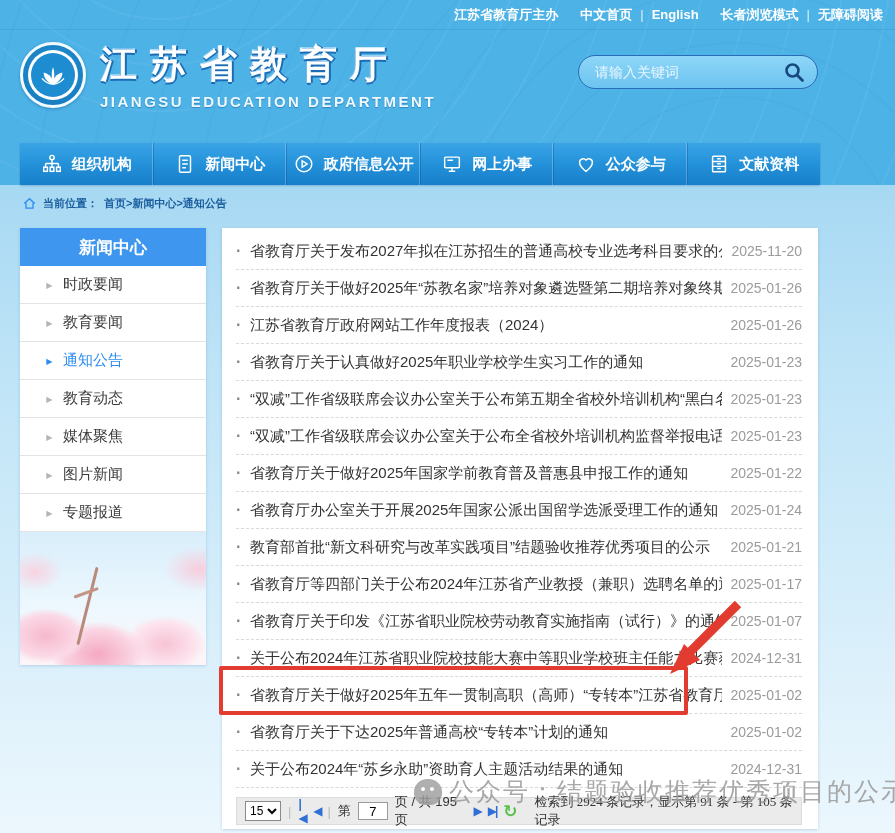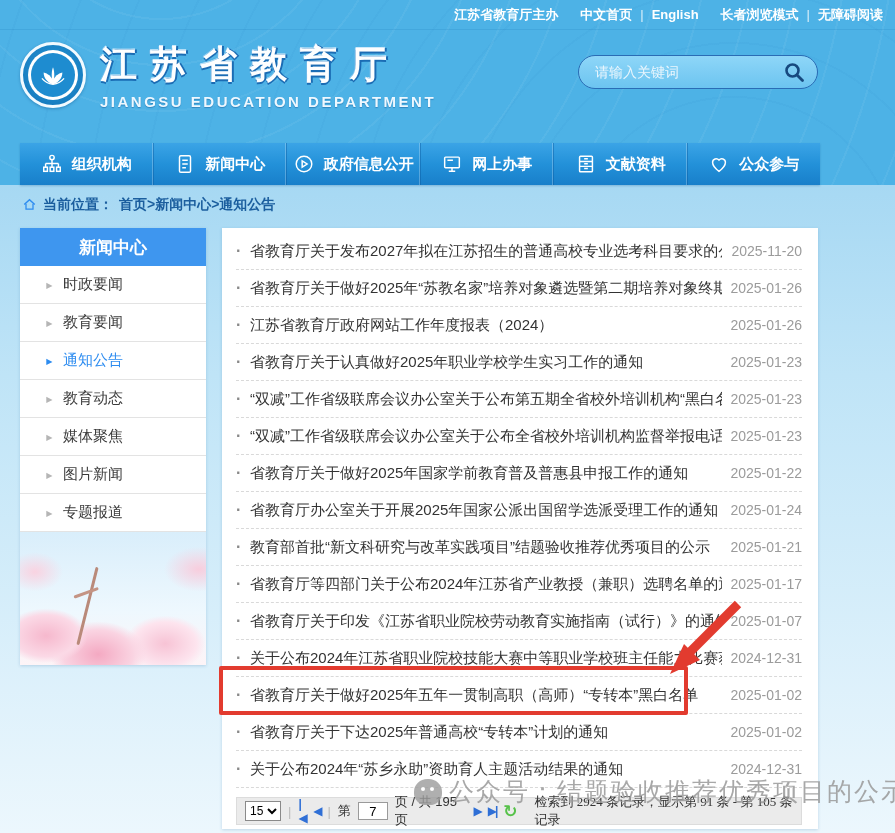--- a/index.html
+++ b/index.html
@@ -83,21 +83,21 @@
     box-shadow: inset -1px 0 0 rgba(255,255,255,.25);
   }
   .nav-item:last-child { border-right: none; box-shadow: none; }
   .nav-item .ico { width: 22px; height: 22px; display:flex; }
   .nav-item svg { width: 22px; height: 22px; stroke: #fff; fill: none; stroke-width: 1.6; }
 
   
   .breadcrumb {
     position: absolute; left: 22px; top: 196px;
     display: flex; align-items: center; gap: 6px;
-    color: #1b5e9e; font-size: 14px; font-weight: bold;
+    color: #1b5e9e; font-size: 11px; font-weight: bold;
   }
 
   
   .sidebar {
     position: absolute; left: 20px; top: 228px; width: 186px;
     background: #fff; box-shadow: 0 1px 3px rgba(60,120,170,.25);
   }
   .sidebar-header {
     height: 38px; background: #3e96ef; color: #fff;
     font-size: 17px; font-weight: bold; display: flex; align-items: center; justify-content: center;
@@ -275,33 +275,33 @@
         <svg viewBox="0 0 24 24">
           <rect x="4" y="4.5" width="16" height="11.5" rx="1"></rect>
           <path d="M12 16v3.5 M8.5 20h7 M7 8h6"></path>
         </svg>
       </span>
       <span>网上办事</span>
     </div>
     <div class="nav-item">
       <span class="ico">
         <svg viewBox="0 0 24 24">
+          <path d="M12 20 C 7 16.5 5 13.5 5 10.2 a3.9 3.9 0 0 1 7-2.4 a3.9 3.9 0 0 1 7 2.4 C 19 13.5 17 16.5 12 20 Z"></path>
+        </svg>
+      </span>
+      <span>公众参与</span>
+    </div>
+    <div class="nav-item">
+      <span class="ico">
+        <svg viewBox="0 0 24 24">
           <rect x="5" y="3.5" width="14" height="17" rx="1"></rect>
           <path d="M5 9.3h14 M5 14.6h14 M10 6.2h4 M10 11.8h4 M10 17h4"></path>
         </svg>
       </span>
       <span>文献资料</span>
-    </div>
-    <div class="nav-item">
-      <span class="ico">
-        <svg viewBox="0 0 24 24">
-          <path d="M12 20 C 7 16.5 5 13.5 5 10.2 a3.9 3.9 0 0 1 7-2.4 a3.9 3.9 0 0 1 7 2.4 C 19 13.5 17 16.5 12 20 Z"></path>
-        </svg>
-      </span>
-      <span>公众参与</span>
     </div>
   </div>
 
 <div class="breadcrumb">
   <svg width="15" height="14" viewBox="0 0 24 24">
     <path d="M3 11 L12 3 L21 11" stroke="#2d8cf0" stroke-width="2.4" fill="none"></path>
     <path d="M6 10 v9 h12 v-9" stroke="#2d8cf0" stroke-width="2.2" fill="none"></path>
   </svg>
   <span>当前位置：</span>
   <span>首页&gt;新闻中心&gt;通知公告</span>
@@ -401,21 +401,21 @@
         <span class="title">省教育厅关于印发《江苏省职业院校劳动教育实施指南（试行）》的通知</span>
         <span class="date">2025-01-07</span>
       </div>
       <div class="news-row">
         <span class="bullet">·</span>
         <span class="title">关于公布2024年江苏省职业院校技能大赛中等职业学校班主任能力比赛获奖</span>
         <span class="date">2024-12-31</span>
       </div>
       <div class="news-row">
         <span class="bullet">·</span>
-        <span class="title">省教育厅关于做好2025年五年一贯制高职（高师）“专转本”黑白名单</span>
+        <span class="title">省教育厅关于做好2025年五年一贯制高职（高师）“专转本”江苏省教育厅</span>
         <span class="date">2025-01-02</span>
       </div>
       <div class="news-row">
         <span class="bullet">·</span>
         <span class="title">省教育厅关于下达2025年普通高校“专转本”计划的通知</span>
         <span class="date">2025-01-02</span>
       </div>
       <div class="news-row">
         <span class="bullet">·</span>
         <span class="title">关于公布2024年“苏乡永助”资助育人主题活动结果的通知</span>

